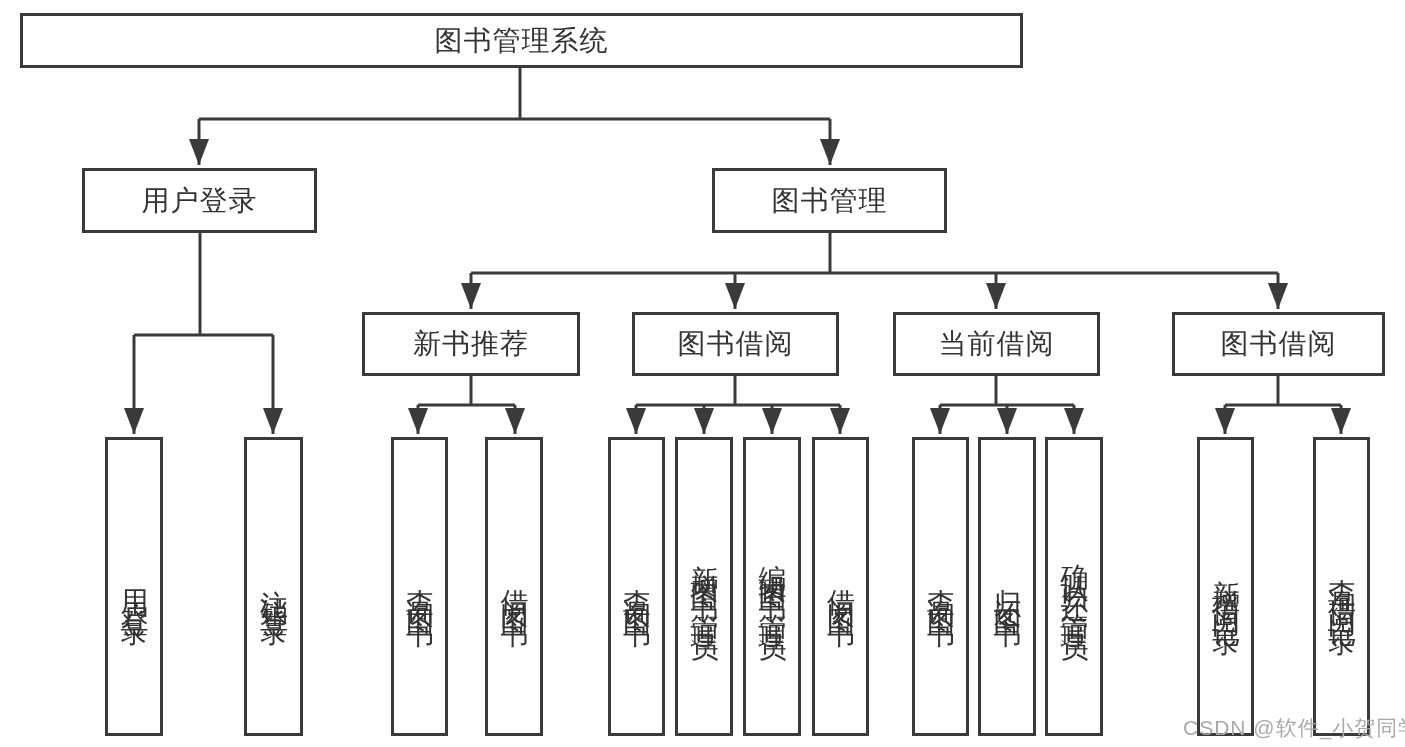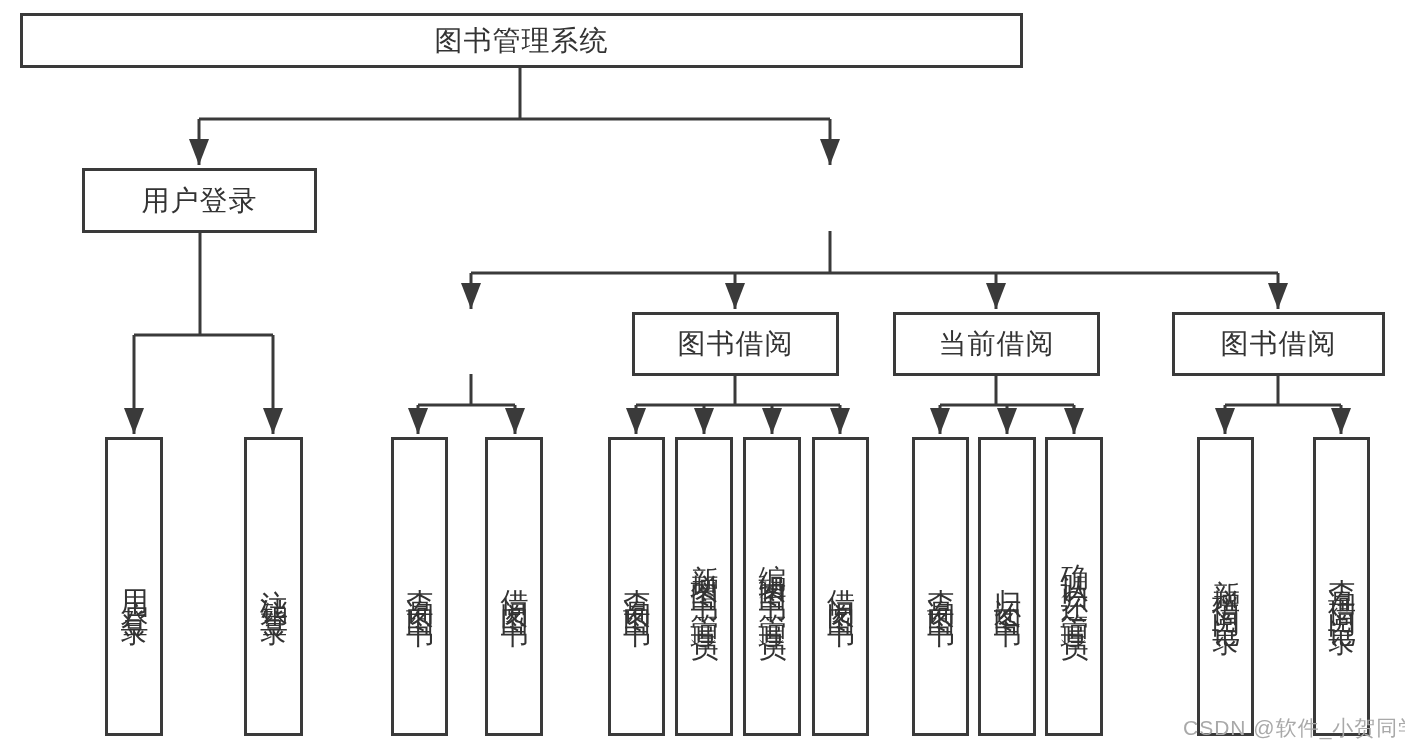--- a/index.html
+++ b/index.html
@@ -128,21 +128,23 @@
 
     <path d="M1278,374 V406"></path>
     <path d="M1225,405 H1341"></path>
     <path d="M1225,405 V434" marker-end="url(#ah)"></path>
     <path d="M1341,405 V434" marker-end="url(#ah)"></path>
   </svg>
 
   <div class="node n-root">图书管理系统</div>
 
   <div class="node n-l2a">用户登录</div>
+  <div class="node n-l2b">图书管理</div>
 
+  <div class="node n-l3a">新书推荐</div>
   <div class="node n-l3b">图书借阅</div>
   <div class="node n-l3c">当前借阅</div>
   <div class="node n-l3d">图书借阅</div>
 
   <div class="node leaf n-a1">用户登录</div>
   <div class="node leaf n-a2">注销登录</div>
 
   <div class="node leaf n-b1">查询图书</div>
   <div class="node leaf n-b2">借阅图书</div>
 

